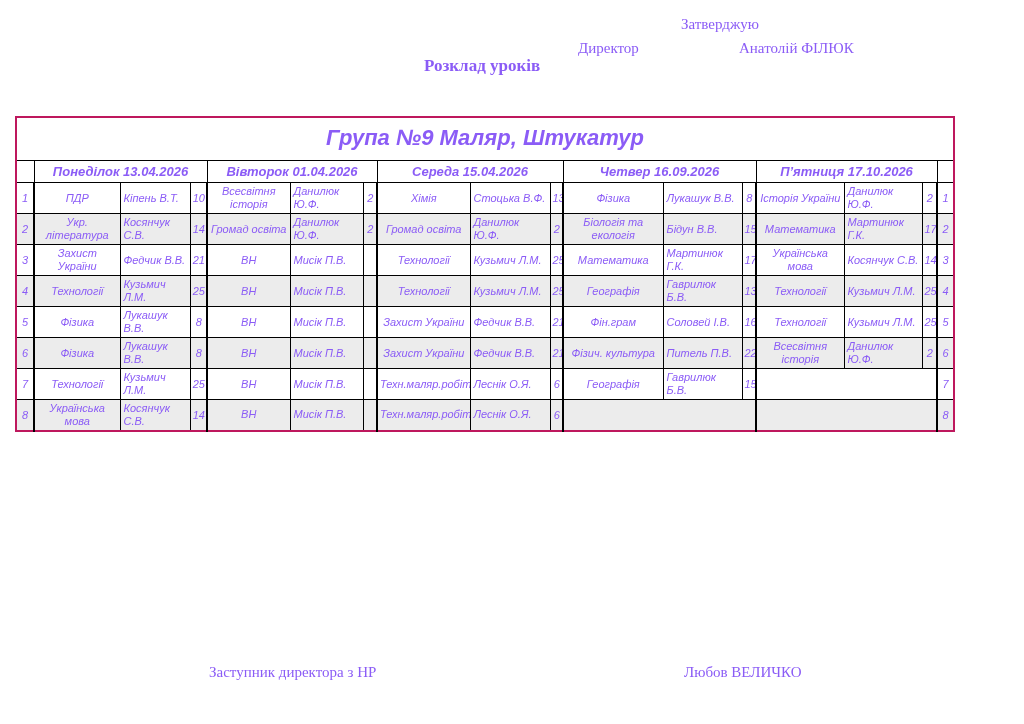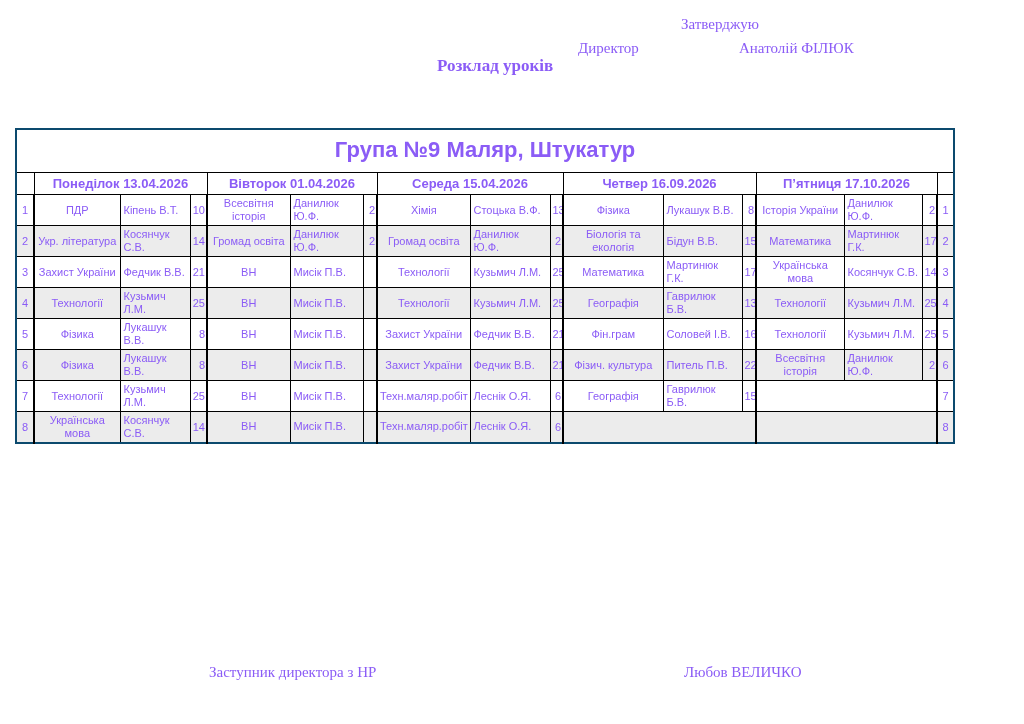--- a/index.html
+++ b/index.html
@@ -3,49 +3,50 @@
 <meta charset="utf-8">
 <style>
   html,body{margin:0;padding:0;background:#fff;}
   .page{
     position:relative;width:1024px;height:724px;background:#ffffff;
     font-family:"Liberation Serif", serif;color:#8b5cf6;overflow:hidden;
   }
   .approval{position:absolute;left:681px;top:16px;font-size:15px;}
   .director-label{position:absolute;left:578px;top:40px;font-size:15px;}
   .director-name{position:absolute;left:739px;top:40px;font-size:15px;}
-  .doc-title{position:absolute;left:437px;top:56px;font-size:17px;font-weight:bold;}
+  .doc-title{position:absolute;left:424px;top:56px;font-size:17px;font-weight:bold;}
   .footer-left{position:absolute;left:209px;top:664px;font-size:15px;}
   .footer-right{position:absolute;left:684px;top:664px;font-size:15px;}
 
   table.schedule{
-    position:absolute;left:15px;top:128px;width:938px;
+    position:absolute;left:15px;top:116px;width:938px;
     border-collapse:collapse;table-layout:fixed;
     font-family:"Liberation Sans", sans-serif;font-size:11px;
-    border:2px solid #0c4a6e;
+    border:2px solid #be185d;
+    font-style:italic;
   }
   .schedule td,.schedule th{border:1px solid #000;vertical-align:middle;overflow:hidden;}
   .title-cell{
     height:40px;font-size:22px;font-weight:bold;text-align:center;
     vertical-align:bottom;padding:0 0 2px 0;border:1px solid #000;
     font-family:"Liberation Sans", sans-serif;letter-spacing:0px;background:#fff;
   }
   .day-header{
     height:21px;font-size:13px;font-weight:bold;text-align:center;
     border:2.5px solid #000;padding:0;background:#fff;white-space:nowrap;
   }
   .numcol-h{border:1px solid #000;background:#fff;}
   tbody.grid tr{height:31px;}
   tbody.grid tr:nth-child(even){background:#ececec;}
   td.rownum{text-align:center;padding:0;font-size:11px;}
   td.numcol-r{border-left:2.5px solid #000;}
   td.day-start{border-left:2.5px solid #000;}
   td.subject{text-align:center;padding:1px 2px;white-space:pre-line;line-height:1.15;}
   td.teacher{text-align:left;padding:1px 2px 1px 3px;white-space:pre-line;line-height:1.15;}
-  td.room{text-align:right;padding:1px 1px 1px 2px;}
+  td.room{text-align:center;padding:1px 1px 1px 2px;}
   td.merged{padding:0;}
 </style>
 </head>
 <body>
 
 <div class="page">
   <div class="approval">Затверджую</div>
   <div class="director-label">Директор</div>
   <div class="director-name">Анатолій ФІЛЮК</div>
   <div class="doc-title">Розклад уроків</div>

